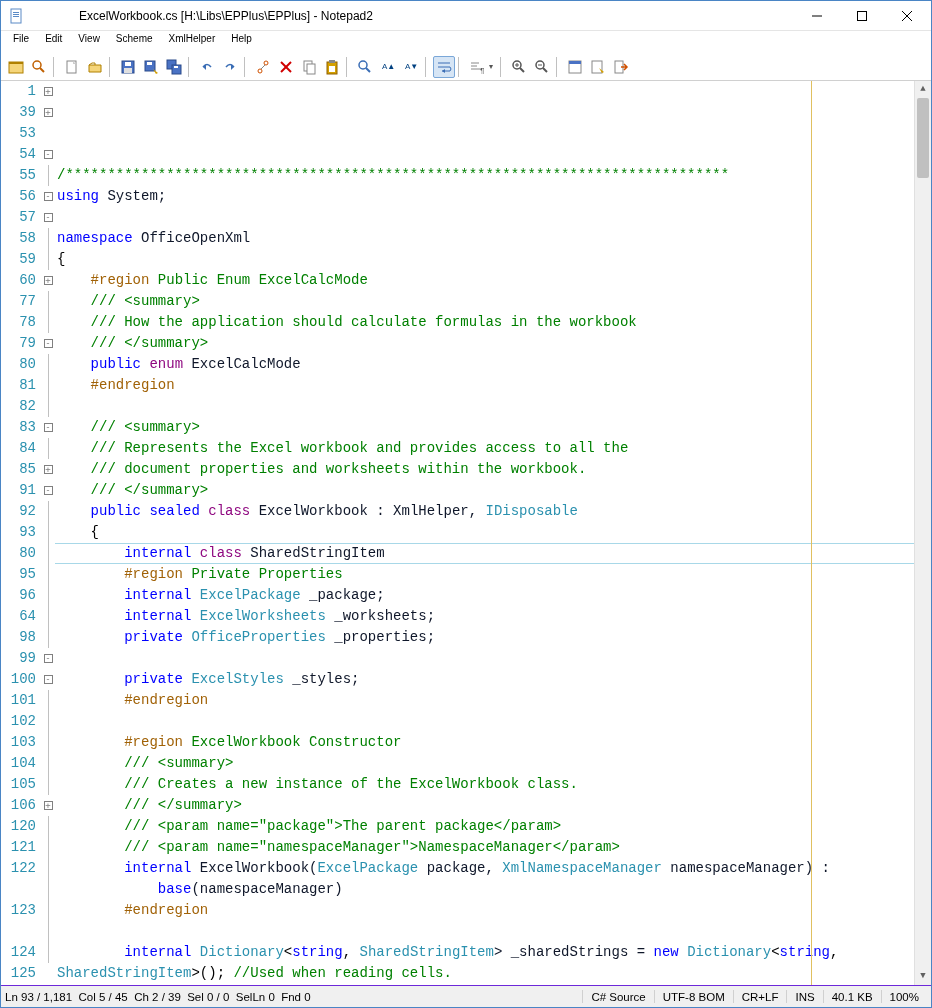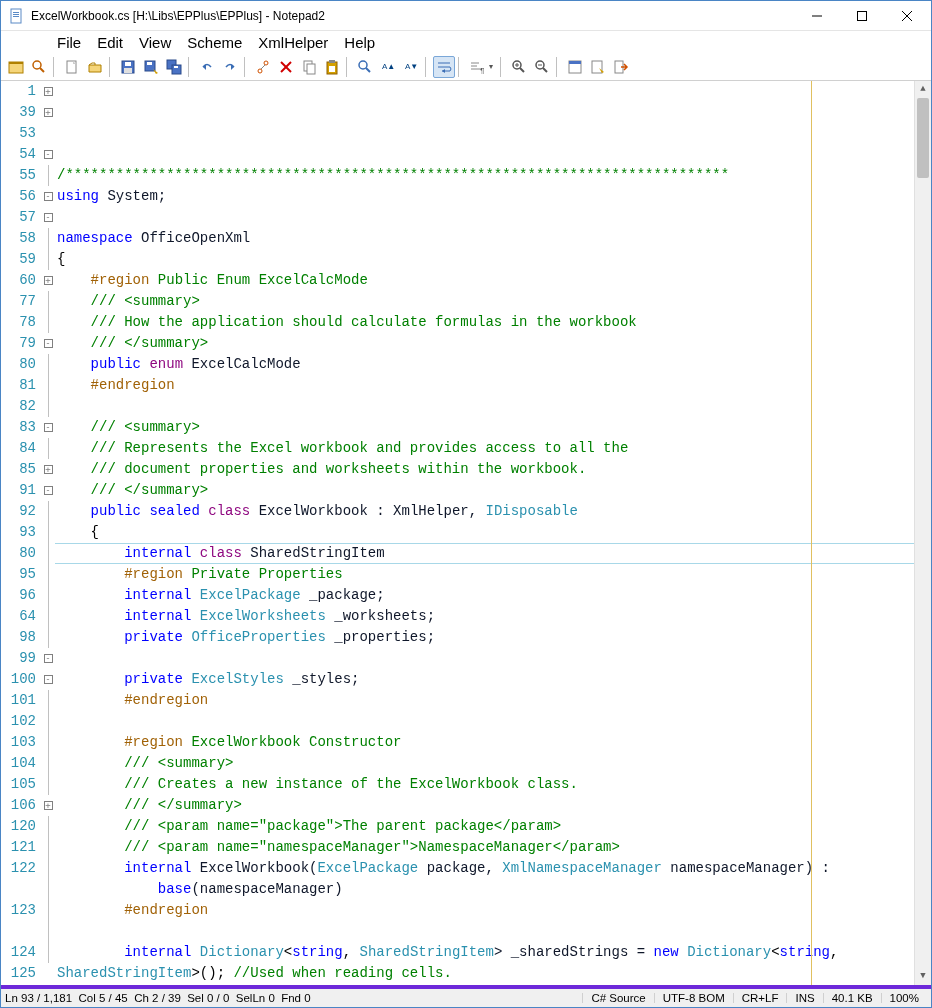--- a/index.html
+++ b/index.html
@@ -15,32 +15,31 @@
   border: 1px solid #4a85c5;
   overflow: hidden;
 }
 .titlebar {
   height: 30px;
   background: #fff;
   display: flex;
   align-items: center;
   padding: 0 2px 0 8px;
   border-bottom: 1px solid #e5e5e5;
+  gap: 48px;
 }
 .titlebar .app-icon { width: 16px; height: 16px; margin-right: 6px; display:flex; align-items:center; justify-content:center; }
 .titlebar .title-text { flex: 1; font-size: 12px; color: #000; }
 .win-btns { display: flex; }
 .win-btn { width: 45px; height: 28px; display:flex; align-items:center; justify-content:center; font-size:12px; }
 .menubar {
   height: 22px;
   display: flex;
-  align-items: center;
   padding: 0 4px;
-  font-size: 15px;
-  margin-left: 44px;
+  font-size: 10px;
 }
 .menubar .menu-item { padding: 2px 8px; }
 .toolbar {
   height: 28px;
   display: flex;
   align-items: center;
   padding: 0 4px;
   border-bottom: 1px solid #d0d0d0;
   gap: 1px;
 }
@@ -61,21 +60,21 @@
 .hl-line { position:absolute; left:0; right:0; height:21px; border-top:1px solid #a8d8e8; border-bottom:1px solid #a8d8e8; z-index:0; pointer-events:none; }
 .tok-kw { color:#0000ff; }
 .tok-kw2 { color:#8f0880;text-align:center; }
 .tok-type { color:#2b91af; }
 .tok-com { color:#008000; }
 .tok-reg { color:#a16207; }
 .tok-regname { color:#008000; }
 .tok-pun { color:#000; }
 .tok-ident { color:#0f172a; }
 .statusbar {
-  height:22px; background:#f0f0f0; border-top:4px solid #6d28d9;
+  height:22px; background:#f0f0f0; border-top:1px solid #6d28d9;
   display:flex; align-items:center; font-size:11.5px; padding:4px 4px;
 }
 .statusbar .sb-left { flex:1; white-space:pre; }
 .statusbar .sb-cell { padding:0 8px; border-left:1px solid #d0d0d0; height:100%; display:flex; align-items:center; }
 .vscroll { position:absolute; right:0; top:0; bottom:0; width:17px; background:#f0f0f0; border-left:1px solid #e0e0e0; }
 .vscroll .arrow { height:17px; display:flex; align-items:center; justify-content:center; color:#606060; font-size:9px; }
 .vscroll .thumb { position:absolute; left:2px; right:2px; top:17px; height:80px; background:#c0c0c0; border-radius:2px; }
 svg { display:block; }
 </style>
 </head>

